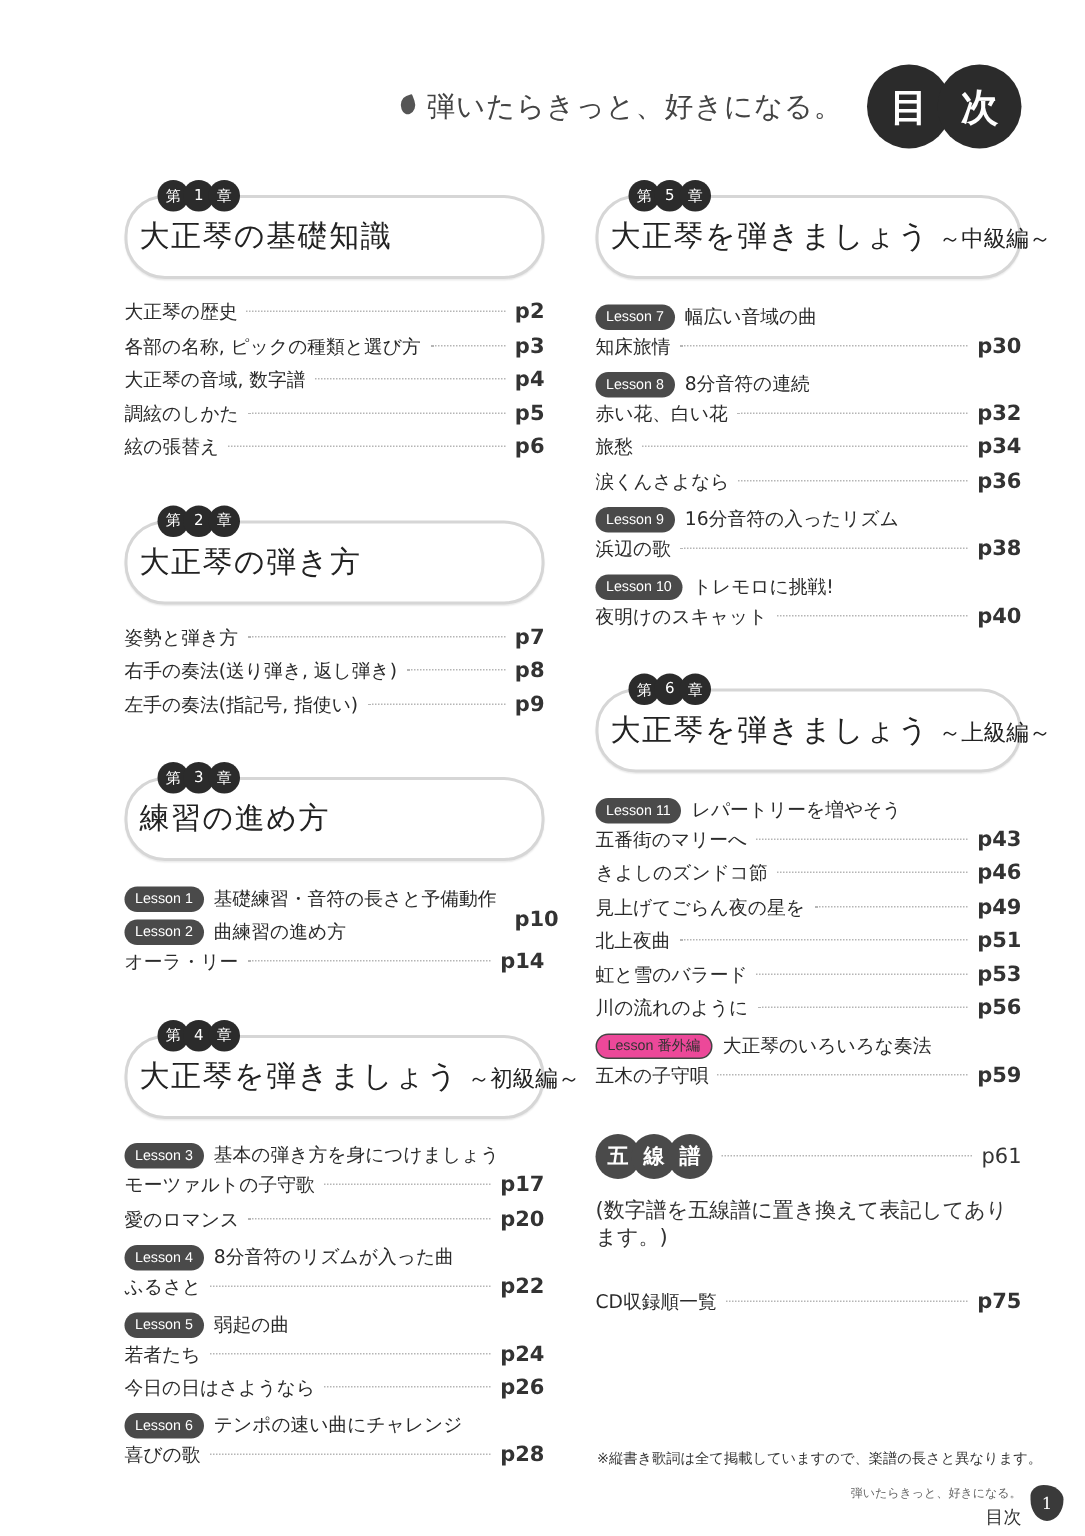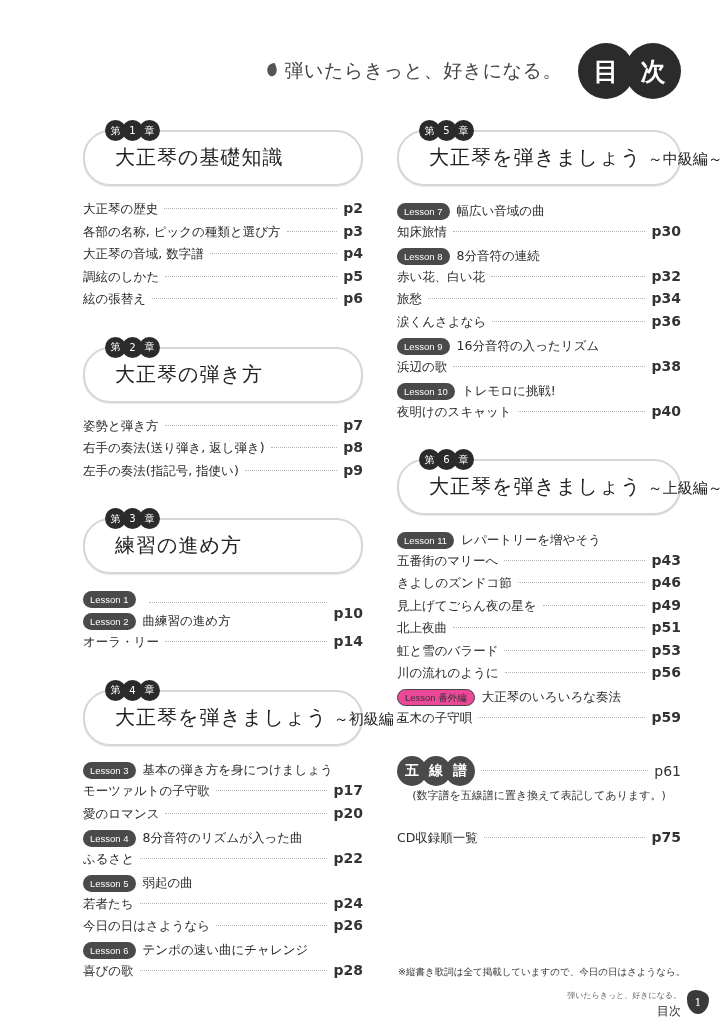--- a/index.html
+++ b/index.html
@@ -41,21 +41,21 @@
   }
   .chapter .badge {
     position: absolute; left: 22px; top: 0; display: flex; z-index: 2;
   }
   .chapter .badge span {
     width: 21px; height: 21px; border-radius: 50%; background: #2b2b2b;
     color: #fff; font-size: 10px; display: flex; align-items: center; justify-content: center;
   }
   .chapter .badge span + span { margin-left: -4px; }
   .chapter .ch-title {
-    position: absolute; left: 32px; top: 24px; font-size: 20px;
+    position: absolute; left: 10px; top: 24px; font-size: 20px;
     color: #222; letter-spacing: 1px; white-space: nowrap; z-index: 2;
   }
   .chapter .ch-title .sub { font-size: 15px; letter-spacing: 0; margin-left: 6px; }
 
   .entry {
     display: flex; align-items: baseline; height: 22.5px; font-size: 12.5px; color: #2a2a2a;
   }
   .entry .name { white-space: nowrap; }
   .entry .dots {
     flex: 1; border-bottom: 1.5px dotted #b5b5b5; margin: 0 6px; position: relative; top: -4px;
@@ -79,21 +79,21 @@
 
   .staff { display: flex; align-items: center; height: 30px; margin-top: 6px; }
   .staff .circles { display: flex; }
   .staff .circles span {
     width: 30px; height: 30px; border-radius: 50%; background: #4a4a4a; color: #fff;
     font-size: 14px; font-weight: bold; display: flex; align-items: center; justify-content: center;
   }
   .staff .circles span + span { margin-left: -6px; }
   .staff .dots { flex: 1; border-bottom: 1.5px dotted #b5b5b5; margin: 0 6px; position: relative; top: 0px; }
   .staff .page { font-size: 14px; font-weight: normal; color: #333; }
-  .staff-note { text-align: center; font-size: 11px; color: #333; margin-top: 2px; margin-bottom: 26px; }
+  .staff-note { text-align: left; font-size: 14px; color: #333; margin-top: 12px; margin-bottom: 26px; }
 
   .footnote {
     position: absolute; left: 398px; top: 966px; font-size: 9.5px; color: #333; white-space: nowrap;
   }
   .footer {
     position: absolute; right: 14px; top: 990px; display: flex; align-items: flex-start;
   }
   .footer .ftext { text-align: right; margin-right: 6px; }
   .footer .ftag {
     font-family: "DejaVu Serif", "Liberation Serif", serif; font-size: 8px; color: #666;
@@ -188,20 +188,21 @@
       <div class="capsule"></div>
       <div class="badge">
         <span>第</span>
         <span>3</span>
         <span>章</span>
       </div>
       <div class="ch-title"><span>練習の進め方</span></div>
     </div>
     <div class="lesson">
         <span class="lbadge">Lesson 1</span>
+        <span class="ltitle">基礎練習・音符の長さと予備動作</span>
         <span class="dots"></span>
         <span class="page">p10</span>
       </div>
     <div class="lesson">
         <span class="lbadge">Lesson 2</span>
         <span class="ltitle">曲練習の進め方</span>
       </div>
     <div class="entry">
         <span class="name">オーラ・リー</span>
         <span class="dots"></span>
@@ -394,21 +395,21 @@
   </div>
   <div class="staff-note">(数字譜を五線譜に置き換えて表記してあります。)</div>
 
   <div class="entry">
       <span class="name">CD収録順一覧</span>
       <span class="dots"></span>
       <span class="page">p75</span>
     </div>
 </div>
 
-<div class="footnote">※縦書き歌詞は全て掲載していますので、今日の日はさようなら。</div>
+<div class="footnote">※縦書き歌詞は全て掲載していますので、楽譜の長さと異なります。</div>
 
 <div class="footer">
   <div class="ftext">
     <div class="ftag">弾いたらきっと、好きになる。</div>
     <div class="fsec">目次</div>
   </div>
   <div class="pnum">1</div>
 </div>
 
 </body></html>

